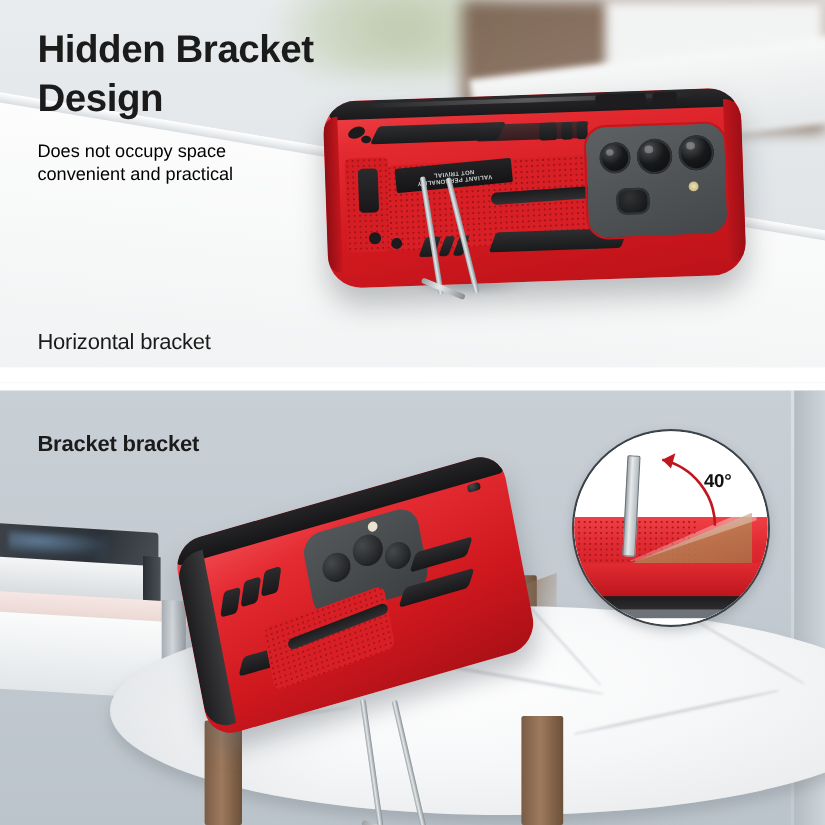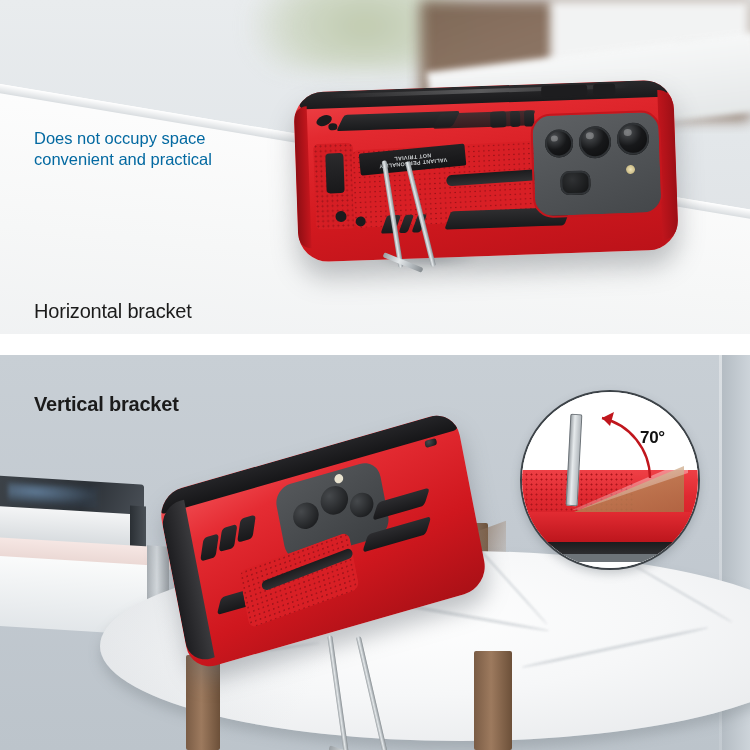--- a/index.html
+++ b/index.html
@@ -196,21 +196,21 @@
   }
 
   
   .h1 {
     position:absolute; left:34px; top:22px; width:420px;
     font-size:35px; font-weight:700; color:#1b1b1b; line-height:45px;
     letter-spacing:-.4px; white-space:pre-line;
   }
   .sub {
     position:absolute; left:34px; top:128px; width:300px;
-    font-size:16.5px; color:#0369a1; line-height:20.5px; white-space:pre-line;
+    font-size:16.5px; color:#000000; line-height:20.5px; white-space:pre-line;
   }
   .cap-h {
     position:absolute; left:34px; top:300px;
     font-size:20px; font-weight:400; color:#1b1b1b; letter-spacing:-.2px;
   }
 
   
   .panel-bot {
     position:absolute; left:0; top:355px; width:750px; height:395px; overflow:hidden;
     background:linear-gradient(180deg,#c8cfd5 0%,#c3cad1 45%,#bcc4cb 100%);
@@ -457,30 +457,32 @@
     </div>
 
     <div class="stand-top">
       <div class="stand-leg" style="left:6px;top:0;width:5px;height:108px;transform:rotate(-9deg);"></div>
       <div class="stand-leg" style="left:34px;top:0;width:5px;height:108px;transform:rotate(-14deg);"></div>
       <div class="stand-leg" style="left:-2px;top:100px;width:42px;height:5px;transform:rotate(22deg);"></div>
     </div>
 
     <div class="top-white-strip"></div>
 
+    <h1 class="h1">Hidden Bracket
+Design</h1>
     <p class="sub">Does not occupy space
 convenient and practical</p>
     <div class="cap-h">Horizontal bracket</div>
   </div>
 
   <div class="panel-bot">
     <div class="wall-right"></div>
     <div class="wall-seam"></div>
 
-    <div class="cap-v">Vertical bracket</div>
+    <div class="cap-v">Bracket bracket</div>
 
     <div class="books">
       <div class="book-dark"></div>
       <div class="book-pages1"></div>
       <div class="book-spine1"></div>
       <div class="book-white"></div>
       <div class="book-pages2"></div>
       <div class="book-spine2"></div>
     </div>
 
@@ -534,17 +536,17 @@
       <div class="co-tan"></div>
       <div class="co-glass"></div>
       <div class="co-case-low"></div>
       <div class="co-darkband"></div>
       <div class="co-graybar"></div>
       <div class="co-stand"></div>
       <svg class="co-arc" viewBox="0 0 180 180">
         <path d="M128 86 A62 62 0 0 0 80 26" fill="none" stroke="#c0161d" stroke-width="2.4"></path>
         <polygon points="80,26 92,20 88,34" fill="#c0161d"></polygon>
       </svg>
-      <div class="co-deg">70°</div>
+      <div class="co-deg">40°</div>
     </div>
   </div>
 
 </div>
 
 </body></html>

